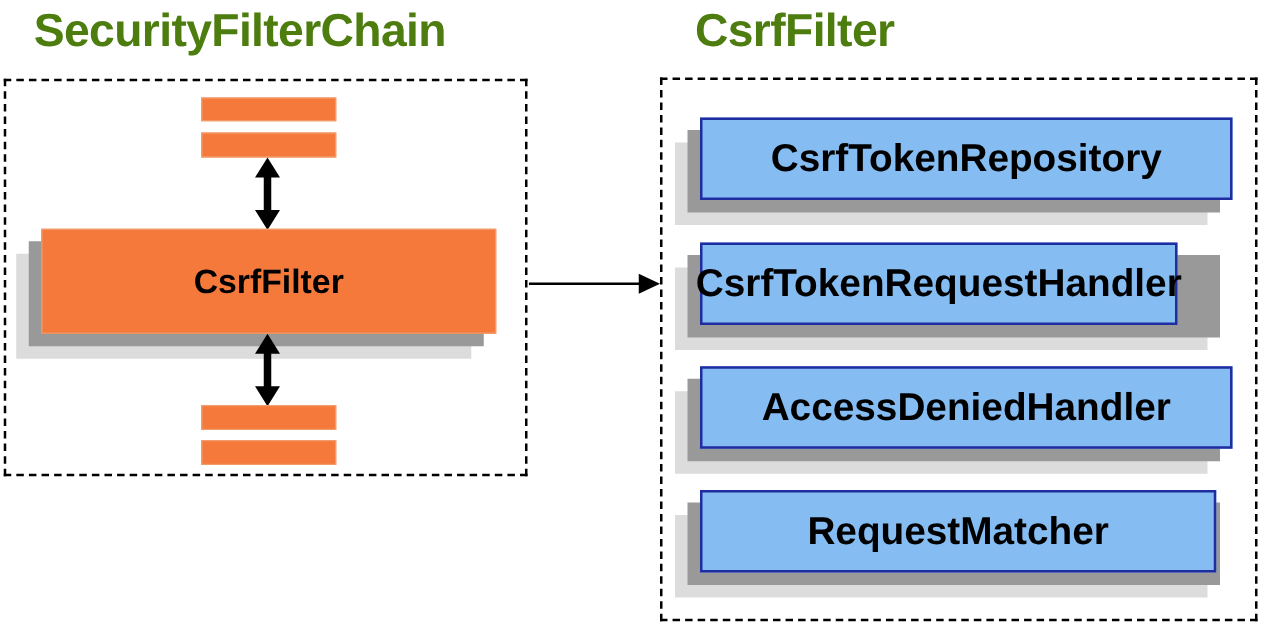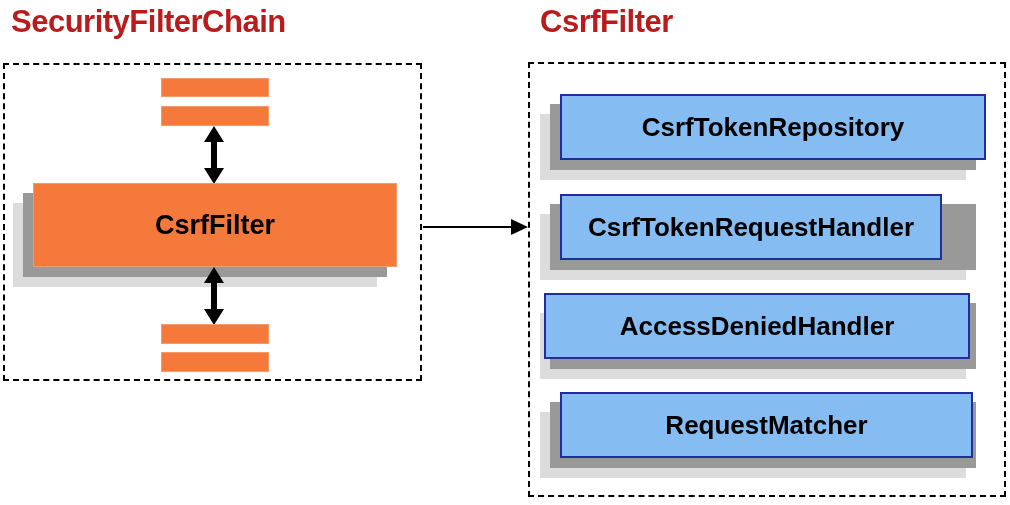--- a/index.html
+++ b/index.html
@@ -11,25 +11,26 @@
   .canvas {
     position: relative;
     width: 1010px;
     height: 505px;
     background: #ffffff;
     overflow: hidden;
   }
   .abs { position: absolute; }
 
   .diagram-title {
-    font-size: 31px;
+    font-size: 37px;
     font-weight: bold;
-    color: #b91c1c;
+    color: #4d7c0f;
     white-space: nowrap;
     letter-spacing: -0.5px;
+    margin-left: 16px;
   }
 
   .dashed-container {
     border: 2px dashed #000000;
     background: transparent;
     box-sizing: border-box;
   }
 
   .orange-bar {
     background: var(--orange, #F4793B);
@@ -52,21 +53,21 @@
     color: #000000;
   }
 
   .blue-node {
     background: var(--blue-fill, #85BCF2);
     border: 2px solid var(--blue-border, #1F2DA0);
     box-sizing: border-box;
     display: flex;
     align-items: center;
     justify-content: center;
-    font-size: 26px;
+    font-size: 31px;
     font-weight: bold;
     color: #000000;
   }
 
   svg { display: block; }
 </style>
 </head>
 <body>
 
 <div class="canvas">
@@ -111,21 +112,21 @@
   </div>
 
   <div class="abs shadow-light" style="left:540px; top:214px; width:426px; height:66px;"></div>
   <div class="abs shadow-dark" style="left:550px; top:204px; width:426px; height:66px;"></div>
   <div class="abs blue-node" style="left:560px; top:194px; width:382px; height:66px;">
     <span>CsrfTokenRequestHandler</span>
   </div>
 
   <div class="abs shadow-light" style="left:540px; top:313px; width:426px; height:66px;"></div>
   <div class="abs shadow-dark" style="left:550px; top:303px; width:426px; height:66px;"></div>
-  <div class="abs blue-node" style="left:544px; top:293px; width:426px; height:66px;">
+  <div class="abs blue-node" style="left:560px; top:293px; width:426px; height:66px;">
     <span>AccessDeniedHandler</span>
   </div>
 
   <div class="abs shadow-light" style="left:540px; top:412px; width:426px; height:66px;"></div>
   <div class="abs shadow-dark" style="left:550px; top:402px; width:426px; height:66px;"></div>
   <div class="abs blue-node" style="left:560px; top:392px; width:413px; height:66px;">
     <span>RequestMatcher</span>
   </div>
 
 </div>

